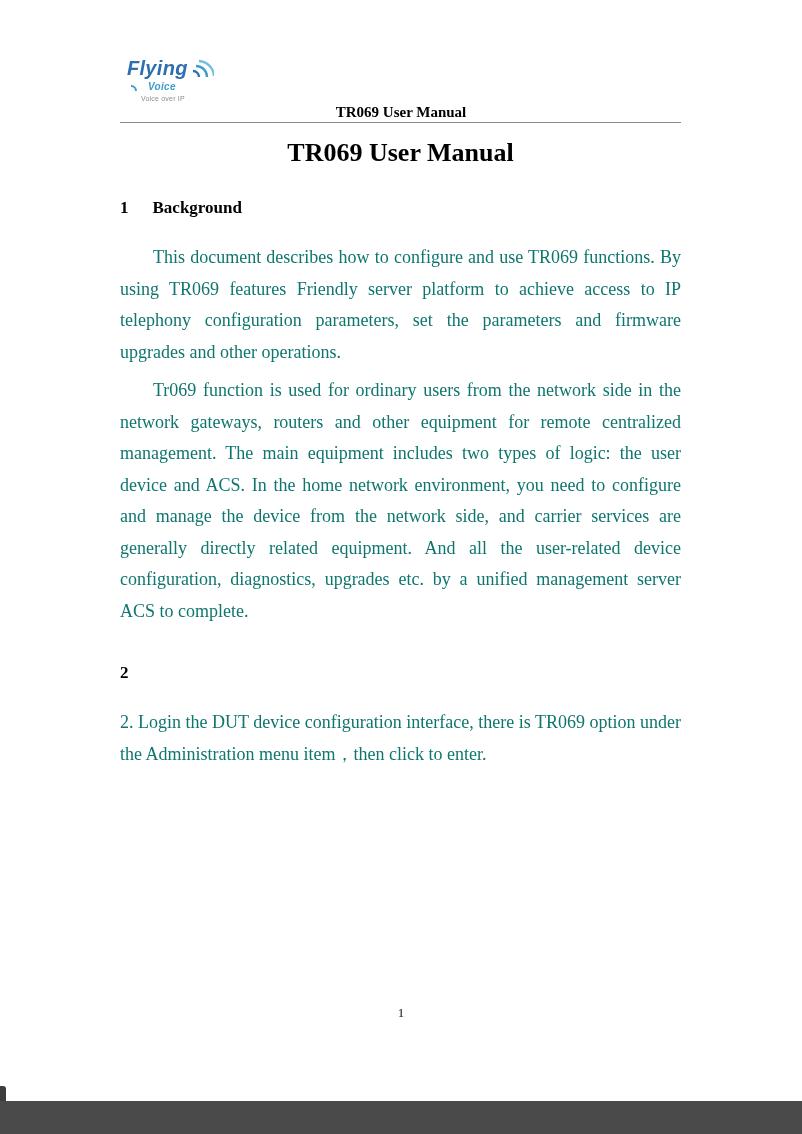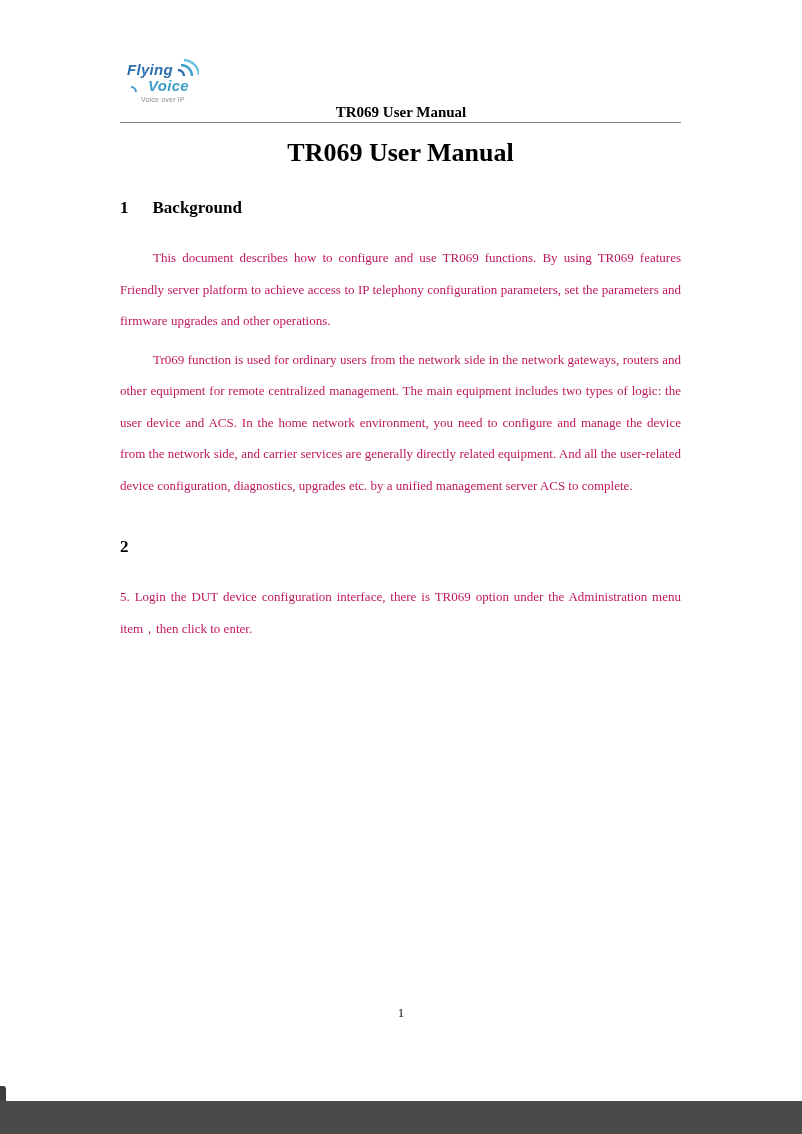--- a/index.html
+++ b/index.html
@@ -20,28 +20,28 @@
   .logo {
     position: absolute;
     left: 127px;
     top: 58px;
     width: 90px;
     font-family: "Liberation Sans", sans-serif;
     line-height: 1;
   }
   .logo-row { display: flex; align-items: flex-end; }
   .logo-flying {
-    font-size: 15px;
+    font-size: 20px;
     font-weight: bold;
     font-style: italic;
     color: #2e6fae;
     letter-spacing: 0.3px;
   }
   .logo-voice {
-    font-size: 15px;
+    font-size: 10px;
     font-weight: bold;
     font-style: italic;
     color: #3e9dc9;
     letter-spacing: 0.3px;
     margin-left: 7px;
   }
   .logo-row2 { display: flex; align-items: flex-end; margin-top: 1px; }
   .waves { margin-left: 2px; margin-bottom: 1px; }
   .logo-tagline {
     margin-top: 3px;
@@ -89,24 +89,24 @@
     display: flex;
     font-size: 17px;
     font-weight: bold;
     color: #000000;
     margin: 0 0 24px 0;
   }
   .sec-heading.second { margin-top: 36px; }
   .sec-num { margin-right: 24px; }
   p.body {
     margin: 0 0 7px 0;
-    font-size: 13px;
+    font-size: 18px;
     line-height: 31.5px;
     text-align: justify;
-    color: #be185d;
+    color: #0f766e;
   }
   p.body.indent { text-indent: 33px; }
 
   
   .page-number {
     position: absolute;
     top: 1005px;
     left: 0;
     width: 802px;
     text-align: center;
@@ -165,20 +165,20 @@
       <span class="sec-title">Background</span>
     </h2>
 
     <p class="body indent">This document describes how to configure and use TR069 functions. By using TR069 features Friendly server platform to achieve access to IP telephony configuration parameters, set the parameters and firmware upgrades and other operations.</p>
     <p class="body indent">Tr069 function is used for ordinary users from the network side in the network gateways, routers and other equipment for remote centralized management. The main equipment includes two types of logic: the user device and ACS. In the home network environment, you need to configure and manage the device from the network side, and carrier services are generally directly related equipment. And all the user-related device configuration, diagnostics, upgrades etc. by a unified management server ACS to complete.</p>
 
     <h2 class="sec-heading second">
       <span class="sec-num">2</span>
     </h2>
 
-    <p class="body">5. Login the DUT device configuration interface, there is TR069 option under the Administration menu item，then click to enter.</p>
+    <p class="body">2. Login the DUT device configuration interface, there is TR069 option under the Administration menu item，then click to enter.</p>
   </div>
 
   <div class="page-number">1</div>
   <div class="edge-notch"></div>
   <div class="bottom-bar"></div>
 
 </div>
 
 </body></html>

